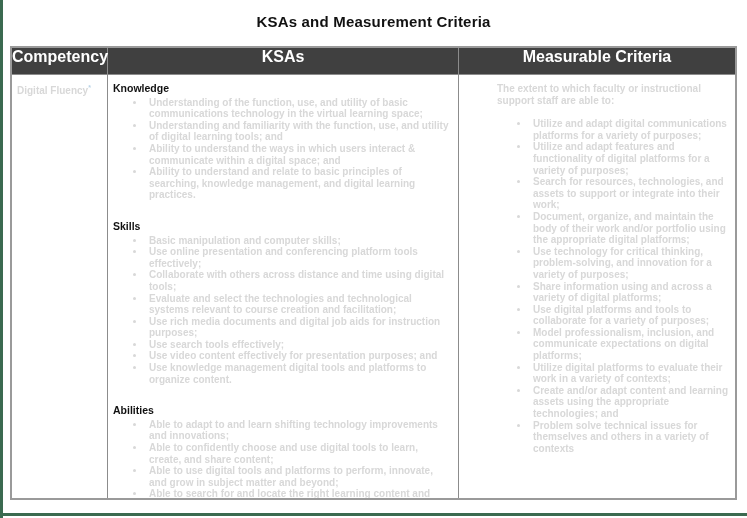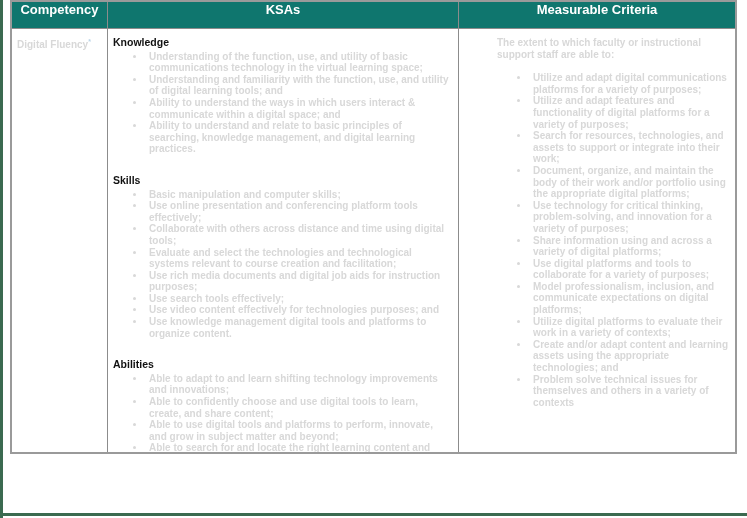--- a/index.html
+++ b/index.html
@@ -46,23 +46,23 @@
   }
   table.ksa-table th, table.ksa-table td {
     border: 1px solid #8c8c8c;
     vertical-align: top;
     padding: 0;
   }
   th.col-competency { width: 95px; }
   th.col-ksas       { width: 350px; }
   th.col-criteria   { width: 276px; margin-left: 48px; }
   thead th {
-    background: #0f766e;
+    background: #404040;
     color: #ffffff;
-    font-size: 13px;
+    font-size: 16px;
     font-weight: bold;
     text-align: center;
     height: 26px;
     vertical-align: middle;
   }
   tbody td.cell {
     height: 423px;
     overflow: hidden;
   }
   .cell-inner {
@@ -115,20 +115,21 @@
     margin: 0 0 12px 0;
   }
 </style>
 </head>
 <body>
 
 <div class="canvas">
   <div class="frame-left"></div>
   <div class="frame-bottom"></div>
 
+  <h1 class="title">KSAs and Measurement Criteria</h1>
 
   <table class="ksa-table">
     <thead>
       <tr>
         <th class="col-competency">Competency</th>
         <th class="col-ksas">KSAs</th>
         <th class="col-criteria">Measurable Criteria</th>
       </tr>
     </thead>
     <tbody>
@@ -151,21 +152,21 @@
               </div>
               <div class="ksa-section">
                 <div class="section-heading">Skills</div>
                 <ul class="bullets faint">
                   <li>Basic manipulation and computer skills;</li>
                   <li>Use online presentation and conferencing platform tools effectively;</li>
                   <li>Collaborate with others across distance and time using digital tools;</li>
                   <li>Evaluate and select the technologies and technological systems relevant to course creation and facilitation;</li>
                   <li>Use rich media documents and digital job aids for instruction purposes;</li>
                   <li>Use search tools effectively;</li>
-                  <li>Use video content effectively for technologies purposes; and</li>
+                  <li>Use video content effectively for presentation purposes; and</li>
                   <li>Use knowledge management digital tools and platforms to organize content.</li>
                 </ul>
               </div>
               <div class="ksa-section">
                 <div class="section-heading">Abilities</div>
                 <ul class="bullets faint">
                   <li>Able to adapt to and learn shifting technology improvements and innovations;</li>
                   <li>Able to confidently choose and use digital tools to learn, create, and share content;</li>
                   <li>Able to use digital tools and platforms to perform, innovate, and grow in subject matter and beyond;</li>
                   <li>Able to search for and locate the right learning content and assets in a given virtual environment; and</li>

